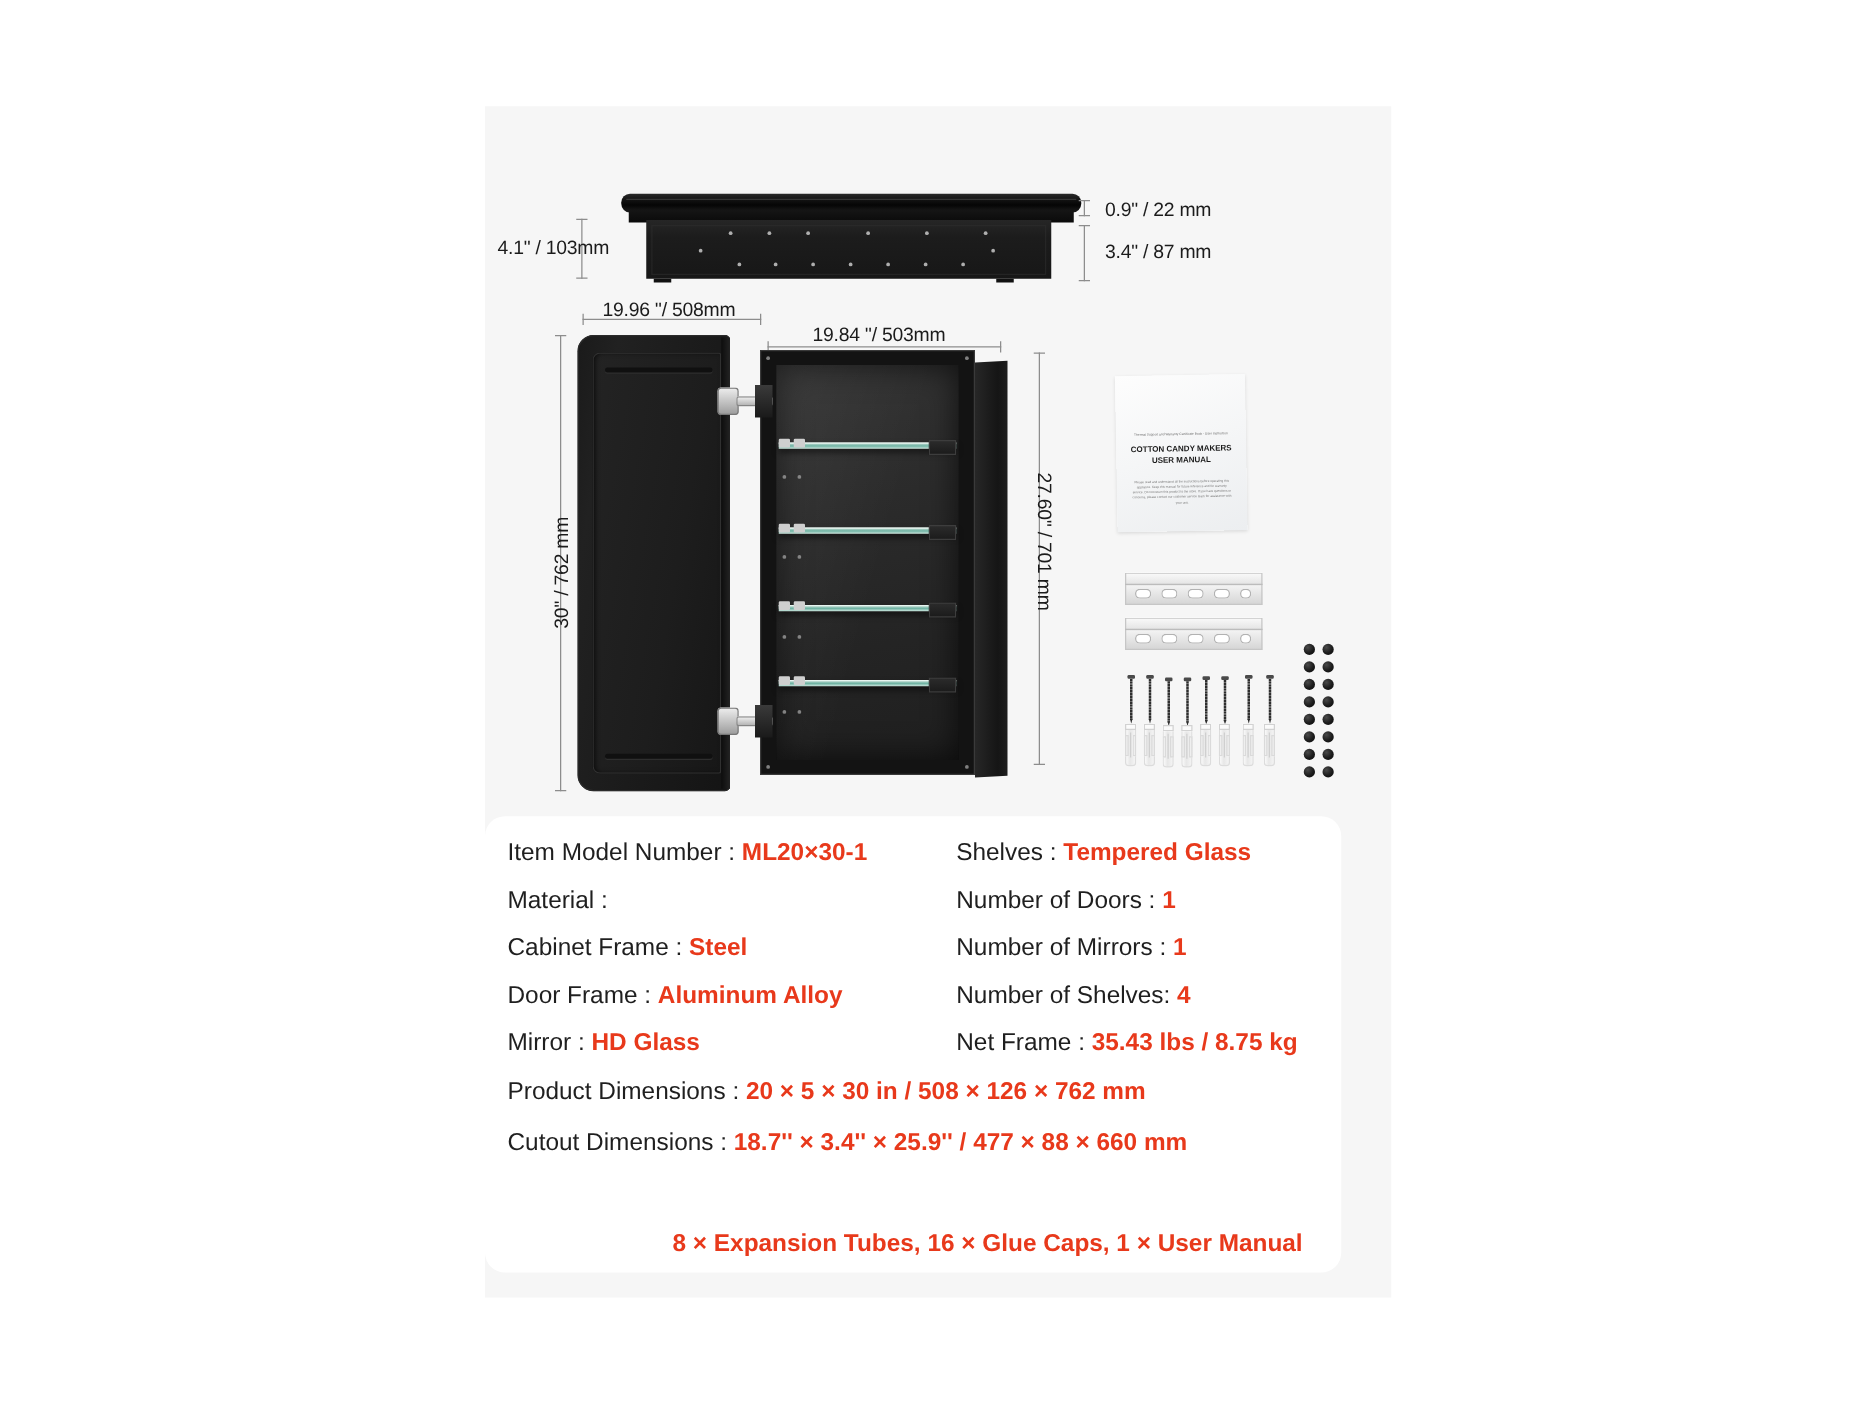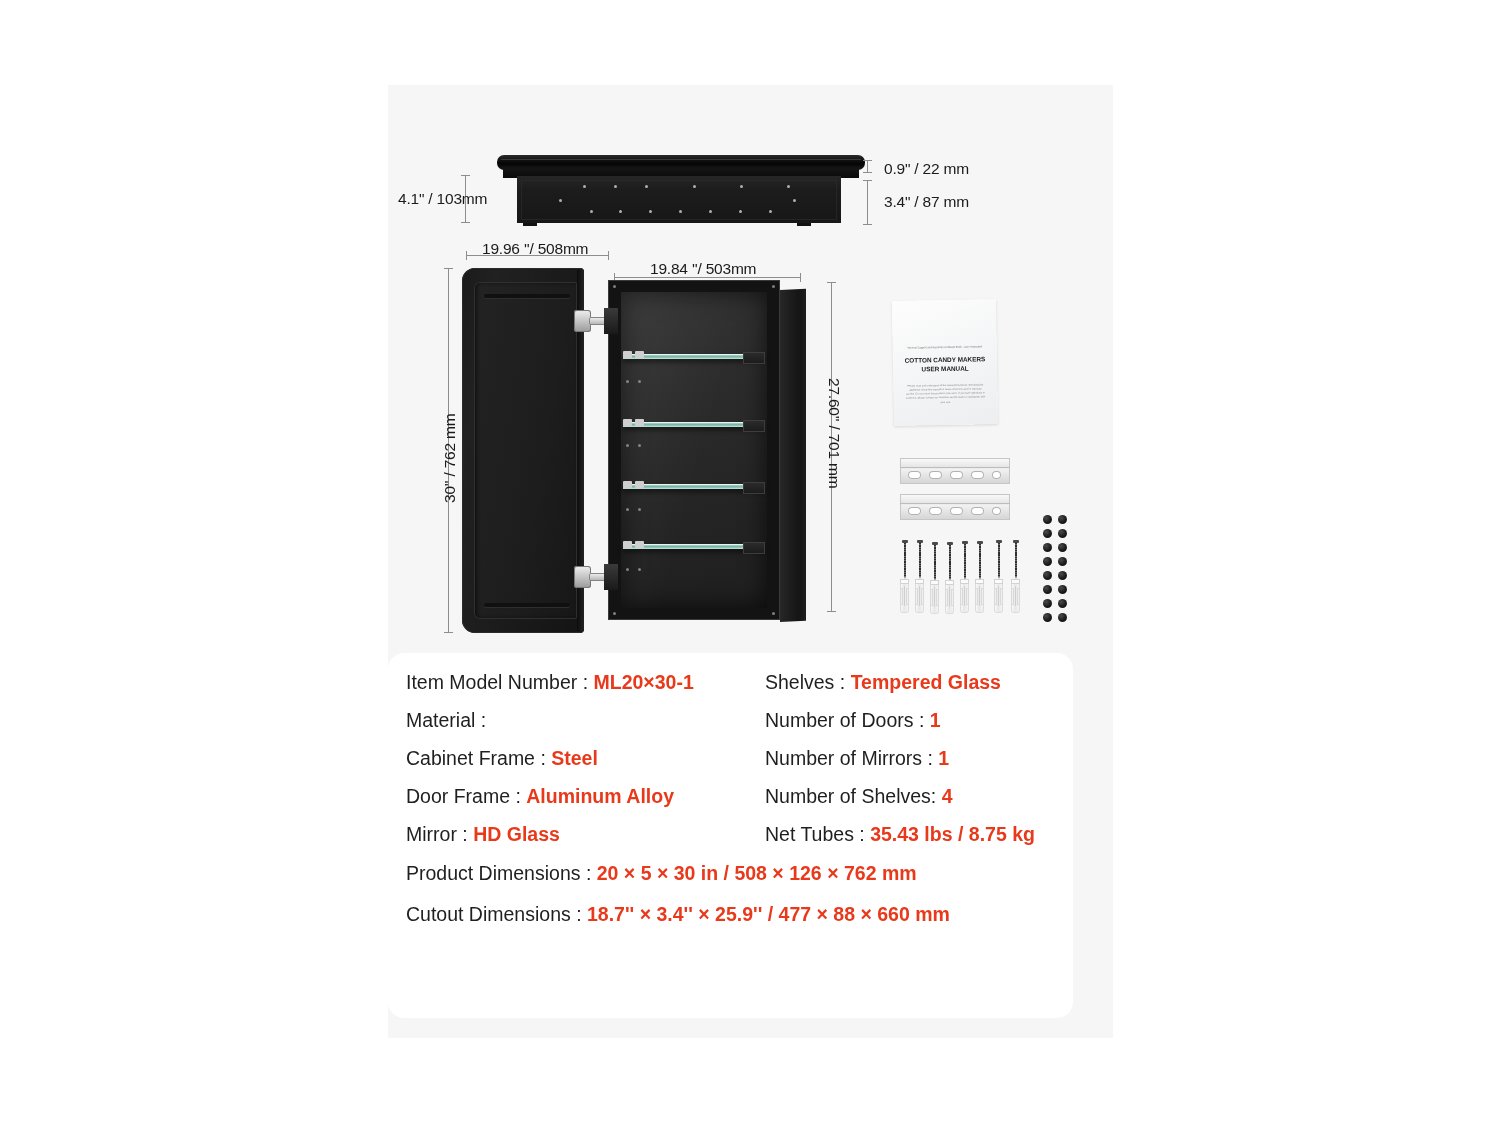--- a/index.html
+++ b/index.html
@@ -508,25 +508,28 @@
     <div class="spec-row col-r" style="top:56px;">
       <span>Number of Doors : </span><span class="v">1</span>
     </div>
     <div class="spec-row col-r" style="top:94px;">
       <span>Number of Mirrors : </span><span class="v">1</span>
     </div>
     <div class="spec-row col-r" style="top:132px;">
       <span>Number of Shelves: </span><span class="v">4</span>
     </div>
     <div class="spec-row col-r" style="top:170px;">
-      <span>Net Tubes : </span><span class="v">35.43 lbs / 8.75 kg</span>
+      <span>Net Frame : </span><span class="v">35.43 lbs / 8.75 kg</span>
     </div>
 
     <div class="spec-row col-l wide" style="top:209px;">
       <span>Product Dimensions : </span><span class="v">20 × 5 × 30 in / 508 × 126 × 762 mm</span>
     </div>
     <div class="spec-row col-l wide" style="top:250px;">
       <span>Cutout Dimensions : </span><span class="v">18.7'' × 3.4'' × 25.9'' / 477 × 88 × 660 mm</span>
     </div>
 
+    <div class="spec-row acc-ind" style="top:331px;">
+      <span class="v">8 × Expansion Tubes,   16 × Glue Caps,   1 × User Manual</span>
+    </div>
   </div>
 
 </div>
 
 </body></html>

